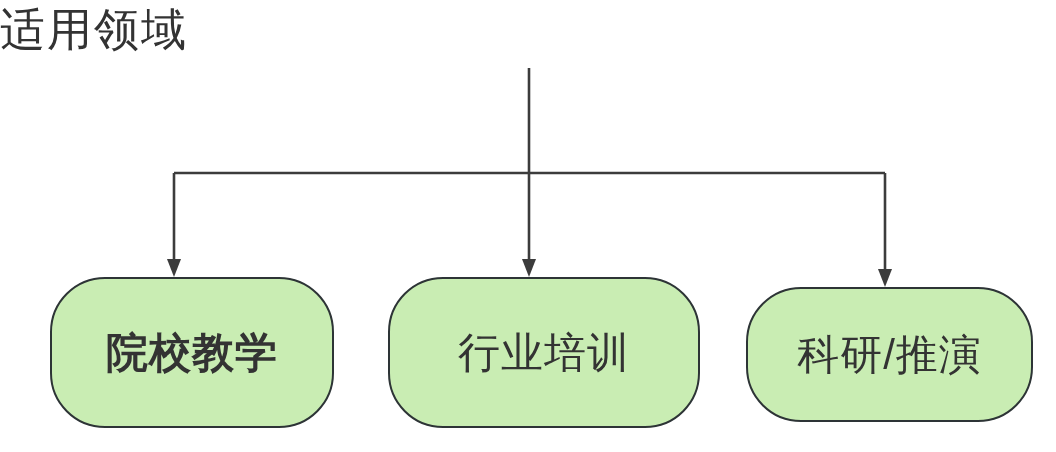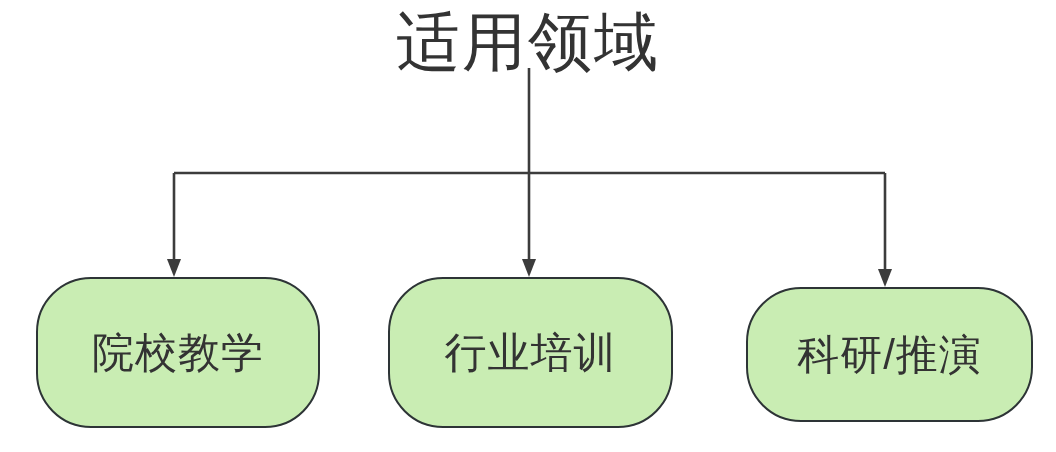--- a/index.html
+++ b/index.html
@@ -21,22 +21,21 @@
     width: 1056px;
     height: 452px;
     background: var(--background);
     overflow: hidden;
   }
   .diagram-title {
     position: absolute;
     left: 0;
     top: 2px;
     width: 1056px;
-    text-align: center;
-    font-size: 64px;
+    font-size: 45px;
     line-height: 1.25;
     letter-spacing: 2px;
     color: var(--text);
     white-space: nowrap;
   }
   svg.connectors {
     position: absolute;
     left: 0;
     top: 0;
     width: 1056px;
@@ -58,22 +57,22 @@
     border: 2.6px solid var(--node-border);
     border-radius: 55px;
     display: flex;
     align-items: center;
     justify-content: center;
     font-size: 42px;
     letter-spacing: 1px;
     color: var(--text);
     white-space: nowrap;
   }
-  .node-1 { left: 36px;  top: 277px; width: 284px; height: 151px; }
-  .node-2 { left: 388px; top: 277px; width: 285px; height: 151px; }
+  .node-1 { left: 50px;  top: 277px; width: 284px; height: 151px; font-weight: bold; }
+  .node-2 { left: 388px; top: 277px; width: 312px; height: 151px; }
   .node-3 { left: 746px; top: 287px; width: 287px; height: 135px; }
 </style>
 </head>
 <body>
 
 <div class="canvas">
 
   <div class="diagram-title">适用领域</div>
 
   <svg class="connectors" viewBox="0 0 1056 452" xmlns="http://www.w3.org/2000/svg">

